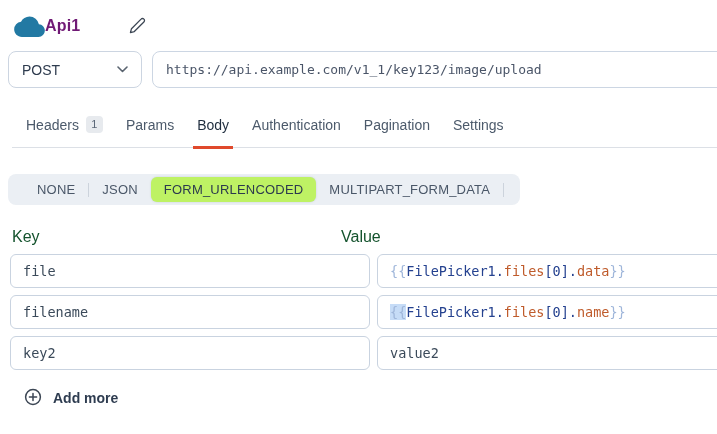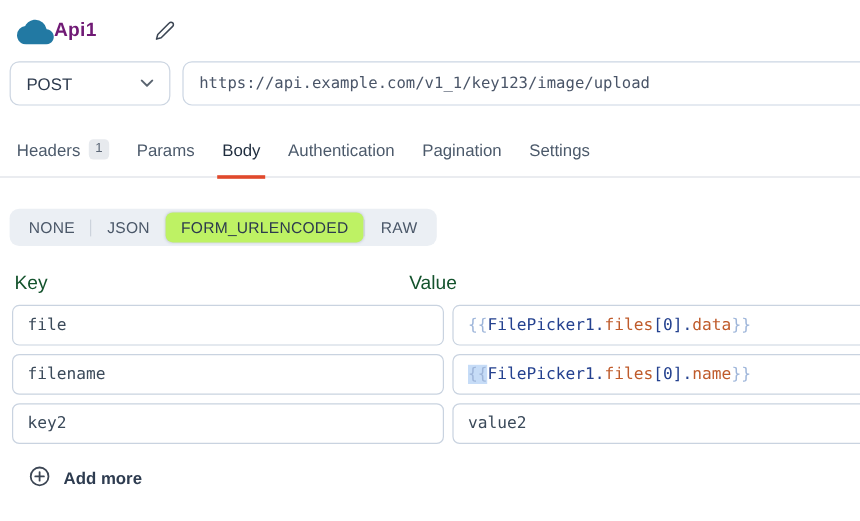--- a/index.html
+++ b/index.html
@@ -15,32 +15,32 @@
   
   .request-bar { display: flex; align-items: stretch; margin: 9px 0 0 8px; height: 37px; }
   .method-select { width: 134px; border: 1px solid #ccd5e1; border-radius: 8px; background: #fff;
     display: flex; align-items: center; justify-content: space-between; padding: 0 13px;
     font-size: 14px; color: #2e3b4e; cursor: pointer; }
   .url-input { flex: 1; margin-left: 10px; margin-right: -3px; border: 1px solid #ccd6e3;
     border-radius: 8px 0 0 8px; padding: 0 13px; font-family: "DejaVu Sans Mono", monospace;
     font-size: 13px; color: #4a5568; background: #fff; outline: none; }
 
   
-  .tabs { display: flex; gap: 23px; padding-left: 14px; margin-top: 29px; border-bottom: 1px solid #dce0e6; }
+  .tabs { display: flex; gap: 23px; padding-left: 14px; margin-top: 29px; border-bottom: 1px solid #dce0e6; margin-left: 12px; }
   .tab { position: relative; padding-bottom: 14px; font-size: 14px; color: #4c5a6b; cursor: pointer;
     display: flex; align-items: flex-start; gap: 7px; }
   .tab.active { color: #1f2d3e; }
   .tab.active::after { content: ""; position: absolute; left: -4px; right: -4px; bottom: -2px;
     height: 3px; background: #e0492c; }
   .tab-badge { background: #e7eaee; color: #5a6676; font-size: 11px; line-height: 17px;
     min-width: 17px; text-align: center; border-radius: 4px; padding: 0 4px; margin-top: -1px; }
 
   
   .segmented { display: inline-flex; align-items: center; margin: 26px 0 0 8px;
-    background: #ebeff4; border-radius: 8px; padding: 4px 3px; height: 31px; }
+    background: #ebeff4; border-radius: 8px; padding: 4px 16px; height: 31px; }
   .seg-item { border: none; background: transparent; font-family: "Liberation Sans", sans-serif;
     font-size: 13px; color: #4a5768; padding: 5px 13px; cursor: pointer; border-radius: 6px;
     letter-spacing: .2px; white-space: nowrap; }
   .seg-item.active { background: #bef264; color: #2c3a4e; box-shadow: 0 0 2px rgba(40,60,90,.18); }
   .seg-sep { width: 1px; height: 14px; background: #ccd3dc; }
 
   
   .col-headers { display: flex; margin: 23px 16px 0 12px; font-size: 16px; color: #14532d; }
   .col-key { width: 329px; }
   .col-value { flex: 1; }
@@ -112,22 +112,22 @@
     <span>Settings</span>
   </div>
 </div>
 
 
 <div class="segmented">
   <button class="seg-item">NONE</button>
   <span class="seg-sep"></span>
   <button class="seg-item">JSON</button>
   <button class="seg-item active">FORM_URLENCODED</button>
+  <button class="seg-item">MULTIPART_FORM_DATA</button>
   <span class="seg-sep"></span>
-  <button class="seg-item">RAW</button>
 </div>
 
 
 <div class="col-headers">
   <div class="col-key">Key</div>
   <div class="col-value">Value</div>
 </div>
 
 
 <div class="form-row">

